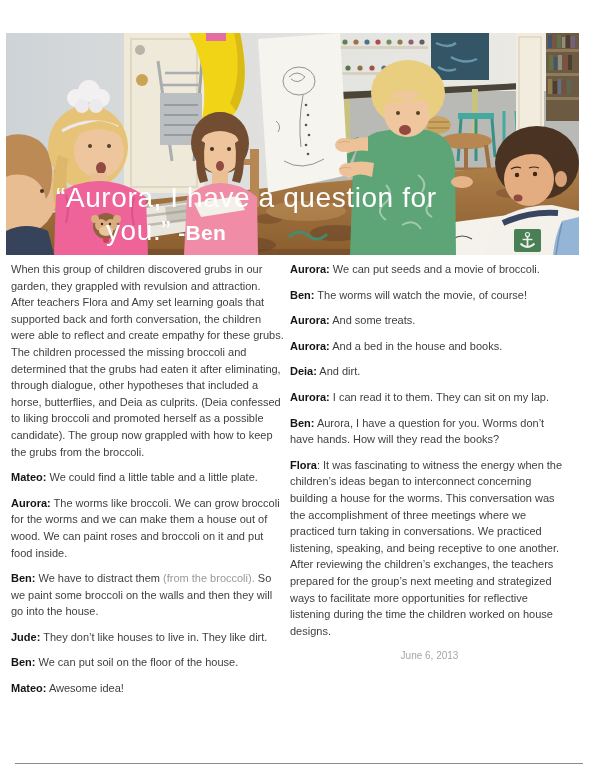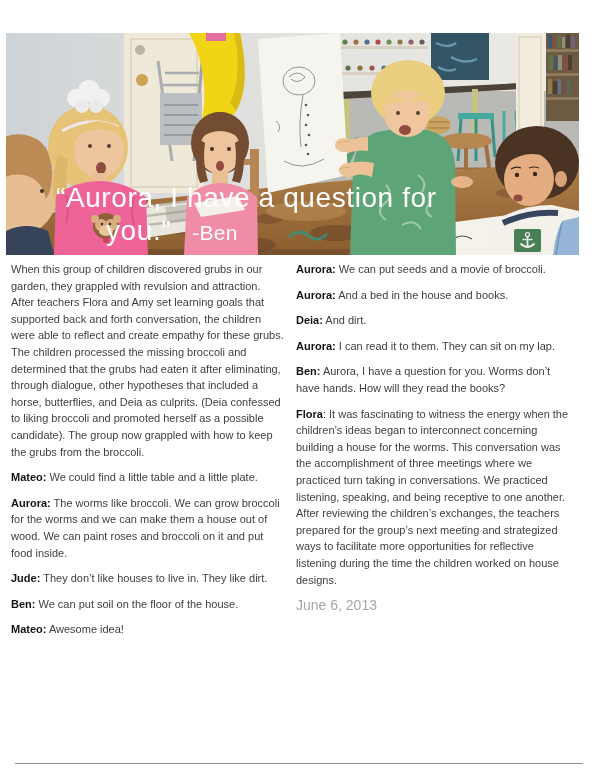--- a/index.html
+++ b/index.html
@@ -8,31 +8,31 @@
     overflow:hidden; font-family:"Liberation Sans", sans-serif;padding-left:43px;
   }
   .hero { position:absolute; left:6px; top:33px; width:573px; height:222px; margin:0; }
   .hero svg { display:block; width:573px; height:222px; }
   .quote {
     position:absolute; left:50px; top:148px; color:#ffffff;
     font-size:28px; line-height:33px; letter-spacing:0.6px;
     white-space:nowrap; font-weight:400;
   }
   .quote .line2 { margin-left:50px; }
-  .quote .attr { font-size:21px; letter-spacing:0.3px; margin-left:21px; }
+  .quote .attr { font-size:21px; letter-spacing:0.3px; margin-left:7px;font-weight:bold; }
   .col {
     position:absolute; top:261px; font-size:11px; line-height:16.6px;
     color:#3e3e3e;
   }
   .col-left  { left:11px;  width:274px; }
-  .col-right { left:296px; width:279px; }
+  .col-right { left:290px; width:279px; }
   .col p { margin:0 0 9px 0; }
   .col strong { color:#141414; font-weight:bold; }
   .muted { color:#9a9a9a; }
-  .date { text-align:left; color:#a6a6a6; font-size:14px; margin-top:6px; }
+  .date { text-align:center; color:#a6a6a6; font-size:10px; margin-top:6px; }
   .footer-rule {
     position:absolute; left:15px; top:763px; width:568px; height:0;
     border-top:1.5px solid #8b8b8b;
   }
 </style>
 </head>
 <body>
 
 <div class="page">
 
@@ -270,27 +270,30 @@
     <div class="quote">
       <div class="line1">“Aurora, I have a question for</div>
       <div class="line2"><span>you.”</span><span class="attr">-Ben</span></div>
     </div>
   </figure>
 
   <div class="col col-left">
     <p>When this group of children discovered grubs in our garden, they grappled with revulsion and attraction. After teachers Flora and Amy set learning goals that supported back and forth conversation, the children were able to reflect and create empathy for these grubs. The children processed the missing broccoli and determined that the grubs had eaten it after eliminating, through dialogue, other hypotheses that included a horse, butterflies, and Deia as culprits. (Deia confessed to liking broccoli and promoted herself as a possible candidate). The group now grappled with how to keep the grubs from the broccoli.</p>
     <p><strong>Mateo:</strong><span> We could find a little table and a little plate.</span></p>
     <p><strong>Aurora:</strong><span> The worms like broccoli. We can grow broccoli for the worms and we can make them a house out of wood. We can paint roses and broccoli on it and put food inside.</span></p>
+    <p><strong>Ben:</strong><span> We have to distract them </span><span class="muted">(from the broccoli).</span><span> So we paint some broccoli on the walls and then they will go into the house.</span></p>
     <p><strong>Jude:</strong><span> They don’t like houses to live in. They like dirt.</span></p>
     <p><strong>Ben:</strong><span> We can put soil on the floor of the house.</span></p>
     <p><strong>Mateo:</strong><span> Awesome idea!</span></p>
   </div>
 
   <div class="col col-right">
     <p><strong>Aurora:</strong><span> We can put seeds and a movie of broccoli.</span></p>
+    <p><strong>Ben:</strong><span> The worms will watch the movie, of course!</span></p>
+    <p><strong>Aurora:</strong><span> And some treats.</span></p>
     <p><strong>Aurora:</strong><span> And a bed in the house and books.</span></p>
     <p><strong>Deia:</strong><span> And dirt.</span></p>
     <p><strong>Aurora:</strong><span> I can read it to them. They can sit on my lap.</span></p>
     <p><strong>Ben:</strong><span> Aurora, I have a question for you. Worms don’t have hands. How will they read the books?</span></p>
     <p><strong>Flora</strong><span>: It was fascinating to witness the energy when the children’s ideas began to interconnect concerning building a house for the worms. This conversation was the accomplishment of three meetings where we practiced turn taking in conversations. We practiced listening, speaking, and being receptive to one another. After reviewing the children’s exchanges, the teachers prepared for the group’s next meeting and strategized ways to facilitate more opportunities for reflective listening during the time the children worked on house designs.</span></p>
     <div class="date">June 6, 2013</div>
   </div>
 
   <div class="footer-rule"></div>
 

